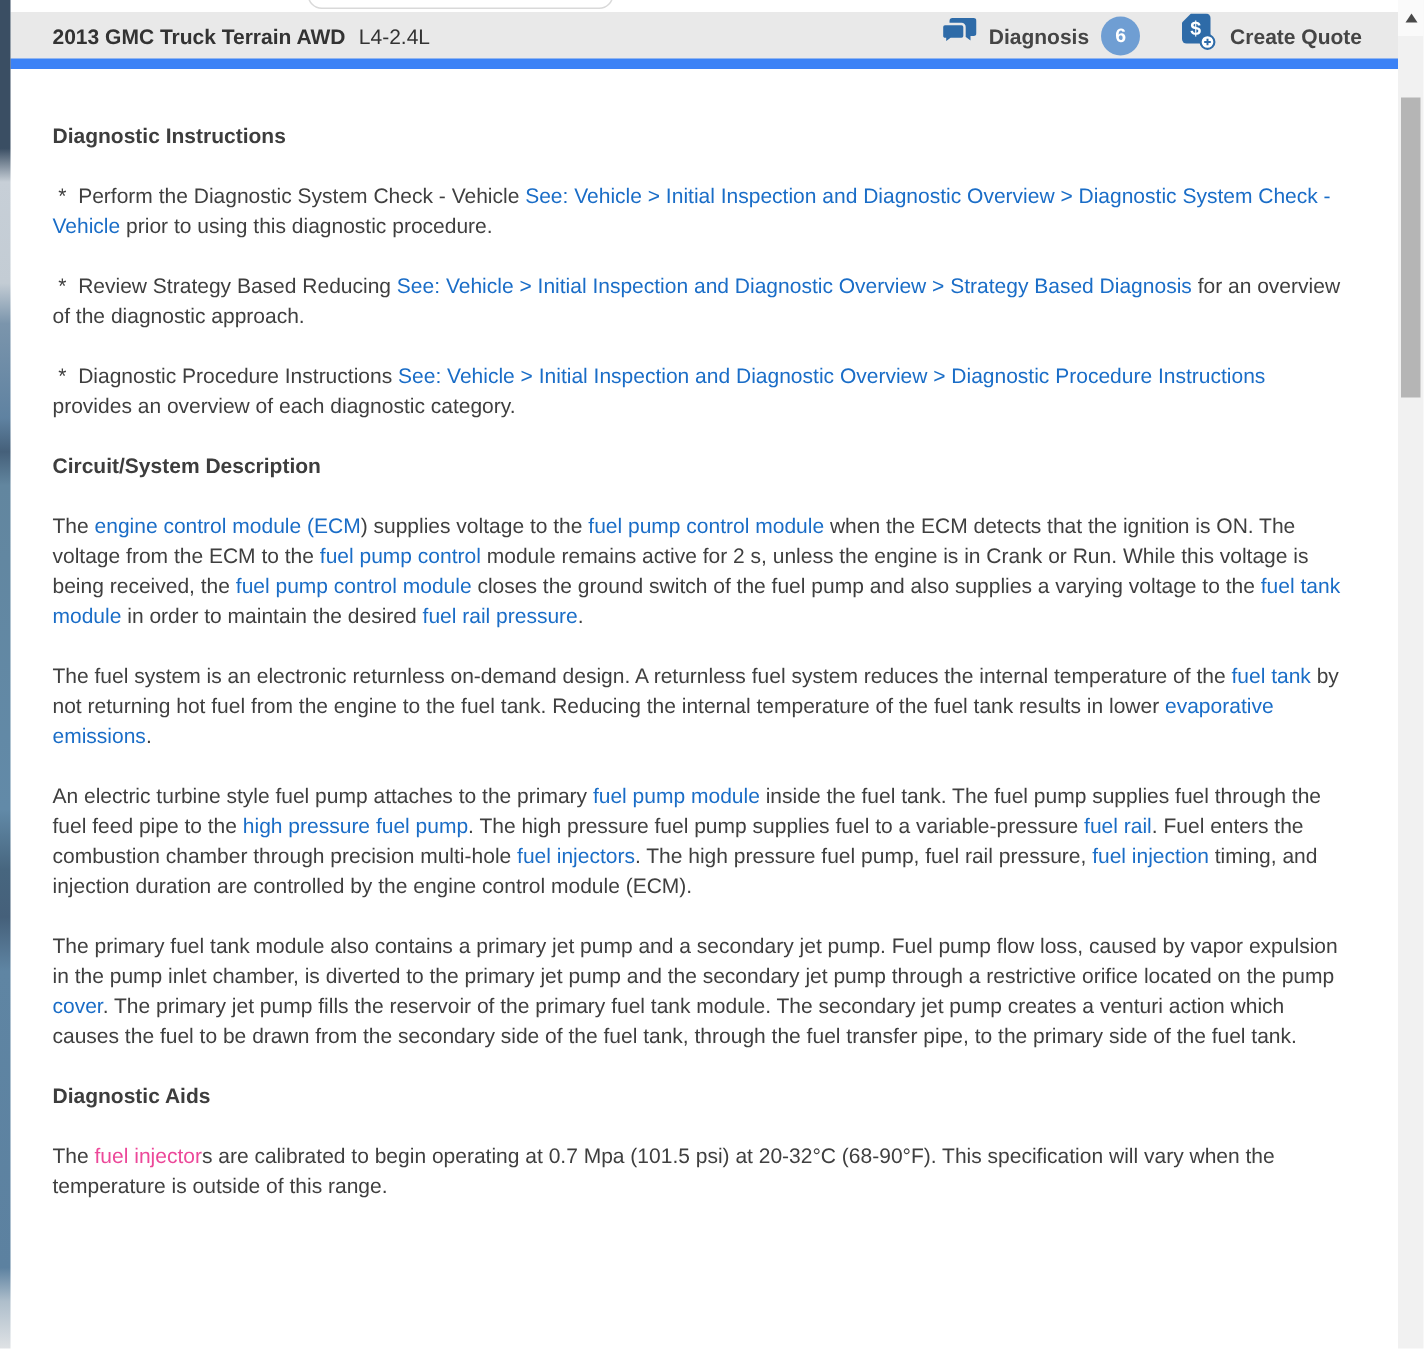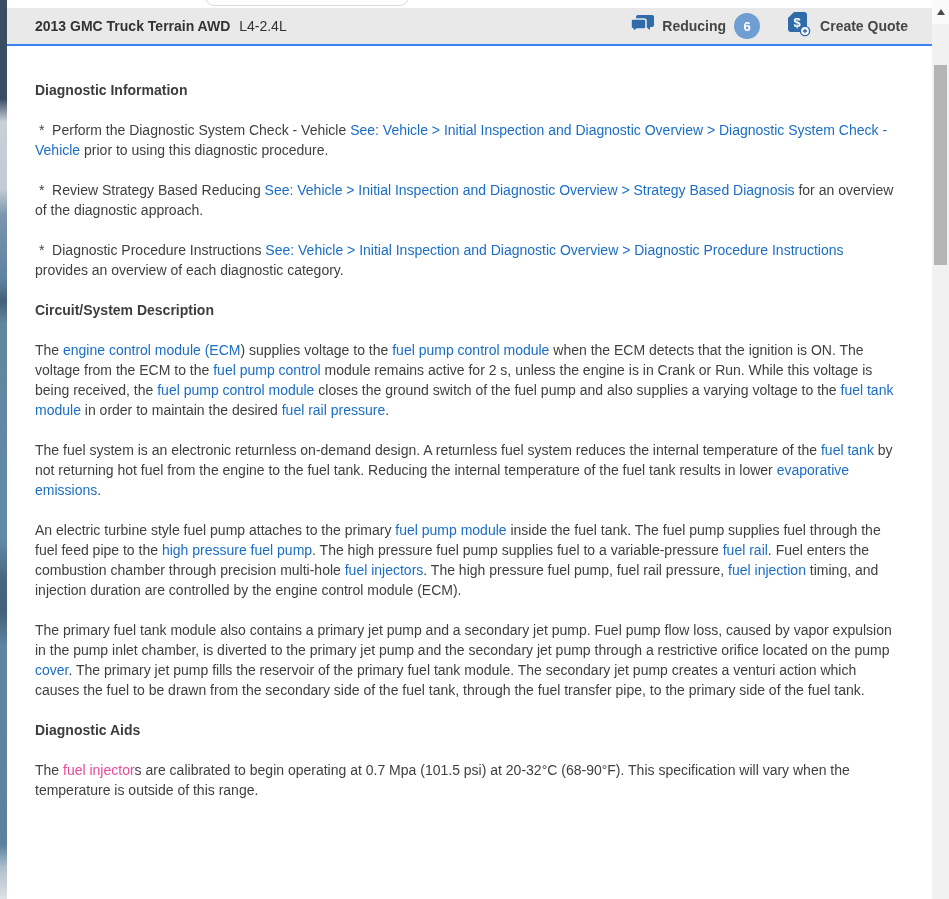--- a/index.html
+++ b/index.html
@@ -13,21 +13,21 @@
       #5f82a1 31%, #45607a 33.5%, #62869f 36%, #628aa8 60%, #47667f 64.5%,
       #45607a 68%, #5f85a3 72%, #5c81a0 94%, #aebecb 96.5%, #dfe2e5 100%);
   }
   
   .top-pill-fragment{
     position:absolute; left:205px; top:-13px; width:204px; height:19px;
     background:#fff; border:1px solid #d9d9d9; border-radius:10px; z-index:3;
   }
   .header-bar{
     position:absolute; left:7px; top:8px; width:925px; height:38px; z-index:4;
-    background:#e9e9e9; border-bottom:2px solid #3b82f6;
+    background:#e9e9e9; border-bottom:7px solid #3b82f6;
     display:flex; align-items:center; padding:0 24px 0 28px;
   }
   .header-title{ font-size:14px; color:#333; white-space:nowrap; }
   .header-title .t-bold{ font-weight:bold; }
   .header-title .t-rest{ font-weight:normal; margin-left:5px; }
   .header-spacer{ flex:1; }
   .hdr-group{ display:flex; align-items:center; gap:8px; cursor:pointer; }
   .hdr-group + .hdr-group{ margin-left:28px; }
   .hdr-label{ font-size:14px; font-weight:bold; color:#454545; white-space:nowrap; }
   .count-badge{
@@ -78,40 +78,40 @@
   </div>
   <div class="header-spacer"></div>
 
   <div class="hdr-group">
     <span class="icon-svg">
       <svg width="23" height="19" viewBox="0 0 23 19">
         <path d="M7 0 h14 a2 2 0 0 1 2 2 v8 a2 2 0 0 1 -2 2 h-2 v3 l-4 -3 h-8 a2 2 0 0 1 -2 -2 v-8 a2 2 0 0 1 2 -2 z" fill="#2e6ba8"></path>
         <path d="M2 4 h11 a2 2 0 0 1 2 2 v6 a2 2 0 0 1 -2 2 h-7 l-4 3 v-3 h0 a2 2 0 0 1 -2 -2 v-6 a2 2 0 0 1 2 -2 z" fill="#2e6ba8" stroke="#e9e9e9" stroke-width="1.6"></path>
       </svg>
     </span>
-    <span class="hdr-label">Reducing</span>
+    <span class="hdr-label">Diagnosis</span>
     <span class="count-badge" style="background:#6f9ed3">6</span>
   </div>
 
   <div class="hdr-group">
     <span class="icon-svg">
       <svg width="24" height="25" viewBox="0 0 24 25">
         <path d="M6 0 h10 a3 3 0 0 1 3 3 v14 a3 3 0 0 1 -3 3 h-13 a3 3 0 0 1 -3 -3 v-11 z" fill="#2e6ba8"></path>
         <text x="9.2" y="14.5" font-size="13" font-weight="bold" fill="#ffffff" text-anchor="middle" font-family="Liberation Sans, sans-serif">$</text>
         <circle cx="17" cy="19" r="4.6" fill="#ffffff" stroke="#2e6ba8" stroke-width="1.4"></circle>
         <path d="M17 16.8 v4.4 M14.8 19 h4.4" stroke="#2e6ba8" stroke-width="1.3"></path>
       </svg>
     </span>
     <span class="hdr-label">Create Quote</span>
   </div>
 </div>
 
 <div class="doc-area">
   <div id="doc-blocks">
-      <div class="doc-heading"><span>Diagnostic Information</span></div>
+      <div class="doc-heading"><span>Diagnostic Instructions</span></div>
       <div class="doc-para"><span> *  Perform the Diagnostic System Check - Vehicle </span><span class="doc-link" style="color: rgb(26, 109, 199);">See: Vehicle &gt; Initial Inspection and Diagnostic Overview &gt; Diagnostic System Check - Vehicle</span><span> prior to using this diagnostic procedure.</span></div>
       <div class="doc-para"><span> *  Review Strategy Based Reducing </span><span class="doc-link" style="color: rgb(26, 109, 199);">See: Vehicle &gt; Initial Inspection and Diagnostic Overview &gt; Strategy Based Diagnosis</span><span> for an overview of the diagnostic approach.</span></div>
       <div class="doc-para"><span> *  Diagnostic Procedure Instructions </span><span class="doc-link" style="color: rgb(26, 109, 199);">See: Vehicle &gt; Initial Inspection and Diagnostic Overview &gt; Diagnostic Procedure Instructions</span><span> provides an overview of each diagnostic category.</span></div>
       <div class="doc-heading"><span>Circuit/System Description</span></div>
       <div class="doc-para"><span>The </span><span class="doc-link" style="color: rgb(26, 109, 199);">engine control module (ECM</span><span>) supplies voltage to the </span><span class="doc-link" style="color: rgb(26, 109, 199);">fuel pump control module</span><span> when the ECM detects that the ignition is ON. The voltage from the ECM to the </span><span class="doc-link" style="color: rgb(26, 109, 199);">fuel pump control</span><span> module remains active for 2 s, unless the engine is in Crank or Run. While this voltage is being received, the </span><span class="doc-link" style="color: rgb(26, 109, 199);">fuel pump control module</span><span> closes the ground switch of the fuel pump and also supplies a varying voltage to the </span><span class="doc-link" style="color: rgb(26, 109, 199);">fuel tank module</span><span> in order to maintain the desired </span><span class="doc-link" style="color: rgb(26, 109, 199);">fuel rail pressure</span><span>.</span></div>
       <div class="doc-para"><span>The fuel system is an electronic returnless on-demand design. A returnless fuel system reduces the internal temperature of the </span><span class="doc-link" style="color: rgb(26, 109, 199);">fuel tank</span><span> by not returning hot fuel from the engine to the fuel tank. Reducing the internal temperature of the fuel tank results in lower </span><span class="doc-link" style="color: rgb(26, 109, 199);">evaporative emissions</span><span>.</span></div>
       <div class="doc-para"><span>An electric turbine style fuel pump attaches to the primary </span><span class="doc-link" style="color: rgb(26, 109, 199);">fuel pump module</span><span> inside the fuel tank. The fuel pump supplies fuel through the fuel feed pipe to the </span><span class="doc-link" style="color: rgb(26, 109, 199);">high pressure fuel pump</span><span>. The high pressure fuel pump supplies fuel to a variable-pressure </span><span class="doc-link" style="color: rgb(26, 109, 199);">fuel rail</span><span>. Fuel enters the combustion chamber through precision multi-hole </span><span class="doc-link" style="color: rgb(26, 109, 199);">fuel injectors</span><span>. The high pressure fuel pump, fuel rail pressure, </span><span class="doc-link" style="color: rgb(26, 109, 199);">fuel injection</span><span> timing, and injection duration are controlled by the engine control module (ECM).</span></div>
       <div class="doc-para"><span>The primary fuel tank module also contains a primary jet pump and a secondary jet pump. Fuel pump flow loss, caused by vapor expulsion in the pump inlet chamber, is diverted to the primary jet pump and the secondary jet pump through a restrictive orifice located on the pump </span><span class="doc-link" style="color: rgb(26, 109, 199);">cover</span><span>. The primary jet pump fills the reservoir of the primary fuel tank module. The secondary jet pump creates a venturi action which causes the fuel to be drawn from the secondary side of the fuel tank, through the fuel transfer pipe, to the primary side of the fuel tank.</span></div>
       <div class="doc-heading"><span>Diagnostic Aids</span></div>
       <div class="doc-para"><span>The </span><span class="doc-link" style="color: #ec4899;">fuel injector</span><span>s are calibrated to begin operating at 0.7 Mpa (101.5 psi) at 20-32°C (68-90°F). This specification will vary when the temperature is outside of this range.</span></div>

